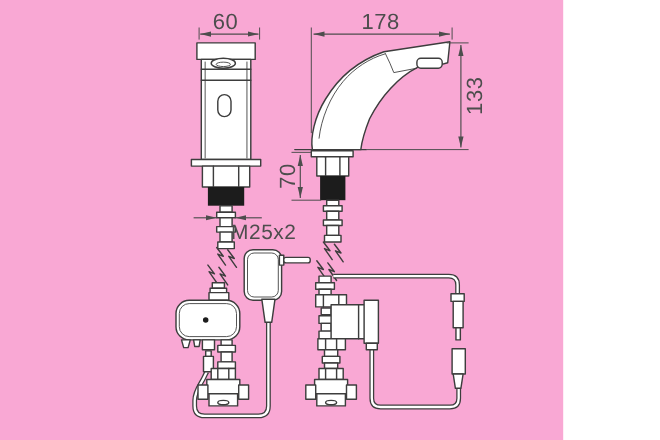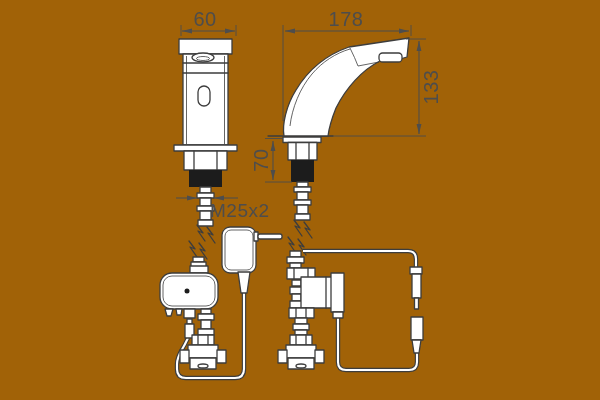--- a/index.html
+++ b/index.html
@@ -1,16 +1,16 @@
 <!DOCTYPE html>
 <html><head>
 <meta charset="utf-8">
 <style>
   html,body{margin:0;padding:0;background:#ffffff;}
-  .stage{position:relative;width:600px;height:400px;background:#a16207;overflow:hidden;
+  .stage{position:relative;width:512px;height:400px;background:#f9a8d4;overflow:hidden;
          font-family:"Liberation Sans", sans-serif;}
   svg{display:block}
   
   .ol{fill:#ffffff;stroke:#3d3d3d;stroke-width:1.3;stroke-linejoin:round;}
   .ln{fill:none;stroke:#3d3d3d;stroke-width:1.3;stroke-linejoin:round;stroke-linecap:round;}
   .in{fill:none;stroke:#3d3d3d;stroke-width:0.8;}
   .dk{fill:#1c1c1c;stroke:none;}
   
   .dl{fill:none;stroke:#4d4d4d;stroke-width:1.05;}
   .xl{fill:none;stroke:#4d4d4d;stroke-width:0.9;}

